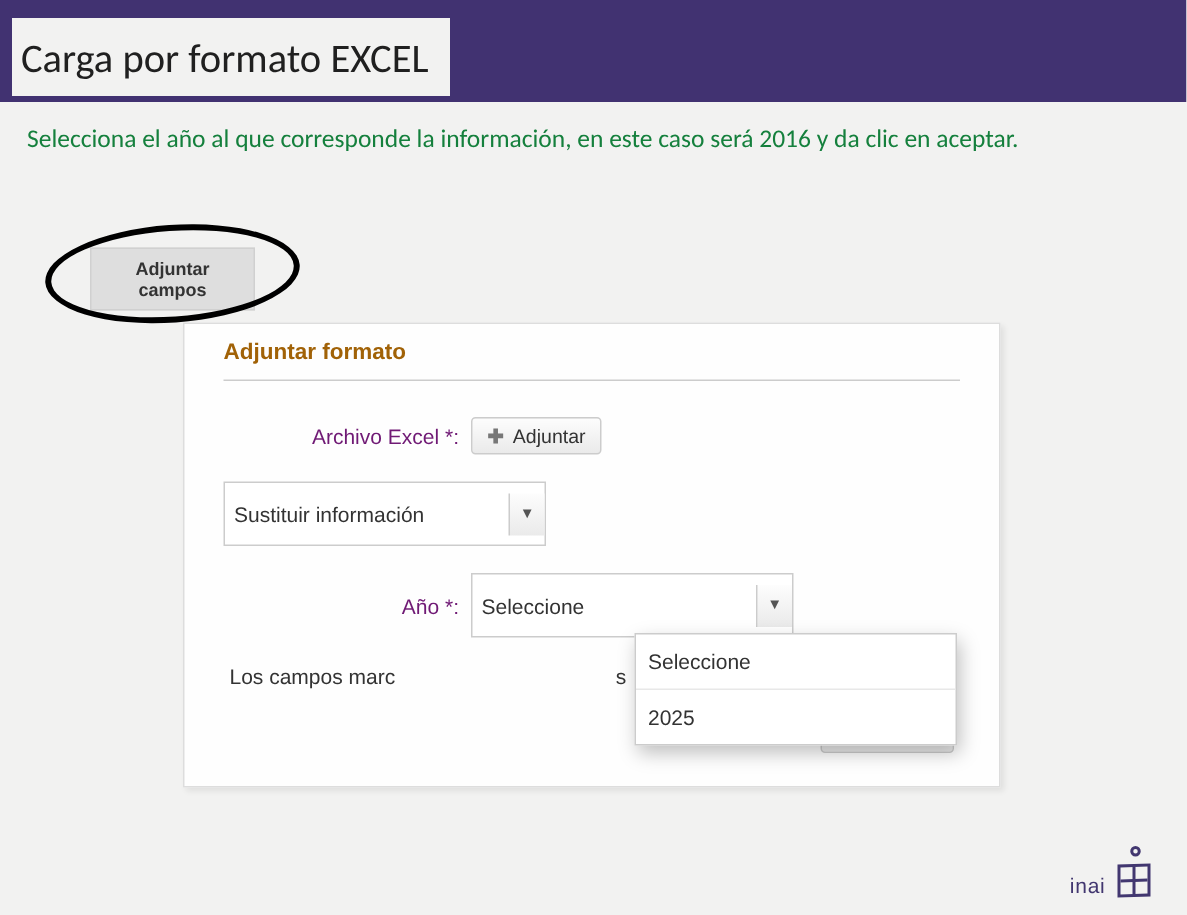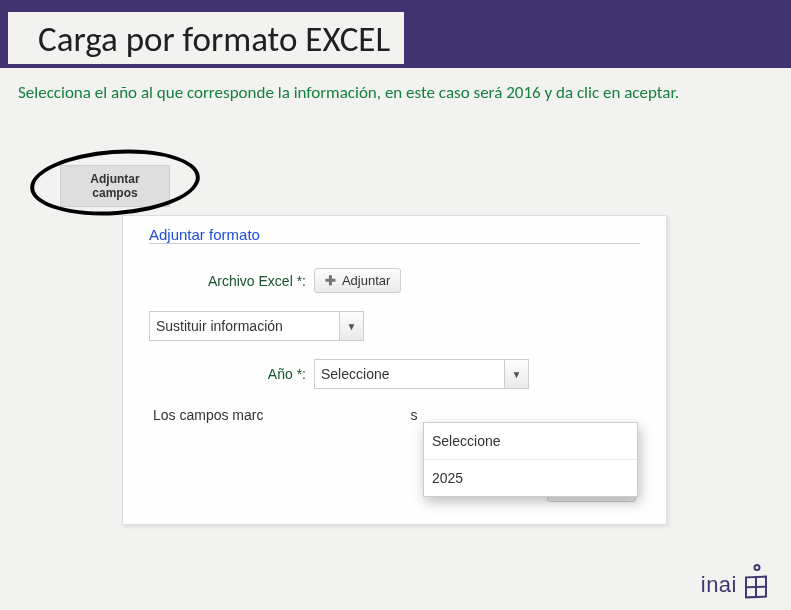--- a/index.html
+++ b/index.html
@@ -21,24 +21,23 @@
     padding-bottom: 4px;
   }
   .title-box {
     background: #f2f2f1;
     padding: 4px 14px 2px 6px;
     height: 52px;
     display: flex;
     align-items: center;
   }
   .title-box span {
-    font-size: 35px;
+    font-size: 27px;
     color: #202020;
     font-weight: 300;
-    margin-left: 24px;
   }
   .instruction {
     margin: 14px 28px 0 18px;
     font-size: 17px;
     color: #15803d;
     line-height: 1.25;
   }
   .adjuntar-tab {
     position: absolute;
     left: 60px;
@@ -73,39 +72,40 @@
     top: 215px;
     width: 545px;
     height: 310px;
     background: #fefefe;
     border: 1px solid #ddd;
     box-shadow: 2px 2px 4px rgba(0,0,0,0.08);
     font-family: Verdana, sans-serif;
     padding: 10px 26px;
   }
   .panel-title {
-    color: #1d4ed8;
+    color: #a16207;
     font-size: 15px;
-    font-weight: normal;
+    font-weight: bold;
+    margin-bottom: 10px;
   }
   .panel hr {
     border: none;
     border-top: 1px solid #ccc;
     margin-bottom: 24px;
   }
   .form-row {
     display: flex;
     align-items: center;
     margin-bottom: 18px;
   }
   .form-label {
     width: 165px;
     text-align: right;
     font-size: 14px;
-    color: #14532d;
+    color: #701a75;
     padding-right: 8px;
   }
   .attach-btn {
     background: linear-gradient(#fdfdfd,#eaeaea);
     border: 1px solid #ccc;
     border-radius: 3px;
     padding: 4px 10px;
     font-family: Verdana, sans-serif;
     font-size: 13px;
     color: #333;
@@ -113,21 +113,21 @@
     align-items: center;
     gap: 6px;
     cursor: pointer;
   }
   .plus-icon {
     font-weight: bold;
     color: #777;
   }
   .select-box {
     width: 215px;
-    height: 30px;
+    height: 43px;
     background: #fff;
     border: 1px solid #ccc;
     display: flex;
     align-items: center;
     justify-content: space-between;
     font-size: 14px;
     color: #333;
     position: relative;
   }
   .select-box .sel-text {
@@ -186,21 +186,21 @@
     position: absolute;
     right: 20px;
     bottom: 12px;
     display: flex;
     align-items: flex-end;
     gap: 6px;
     color: #423770;
   }
   .logo-text {
     font-family: Verdana, sans-serif;
-    font-size: 22px;
+    font-size: 14px;
     letter-spacing: 0.5px;
     font-weight: 500;
   }
   .logo-mark {
     position: relative;
     width: 28px;
     height: 34px;
   }
   .logo-mark .head {
     position:absolute;

